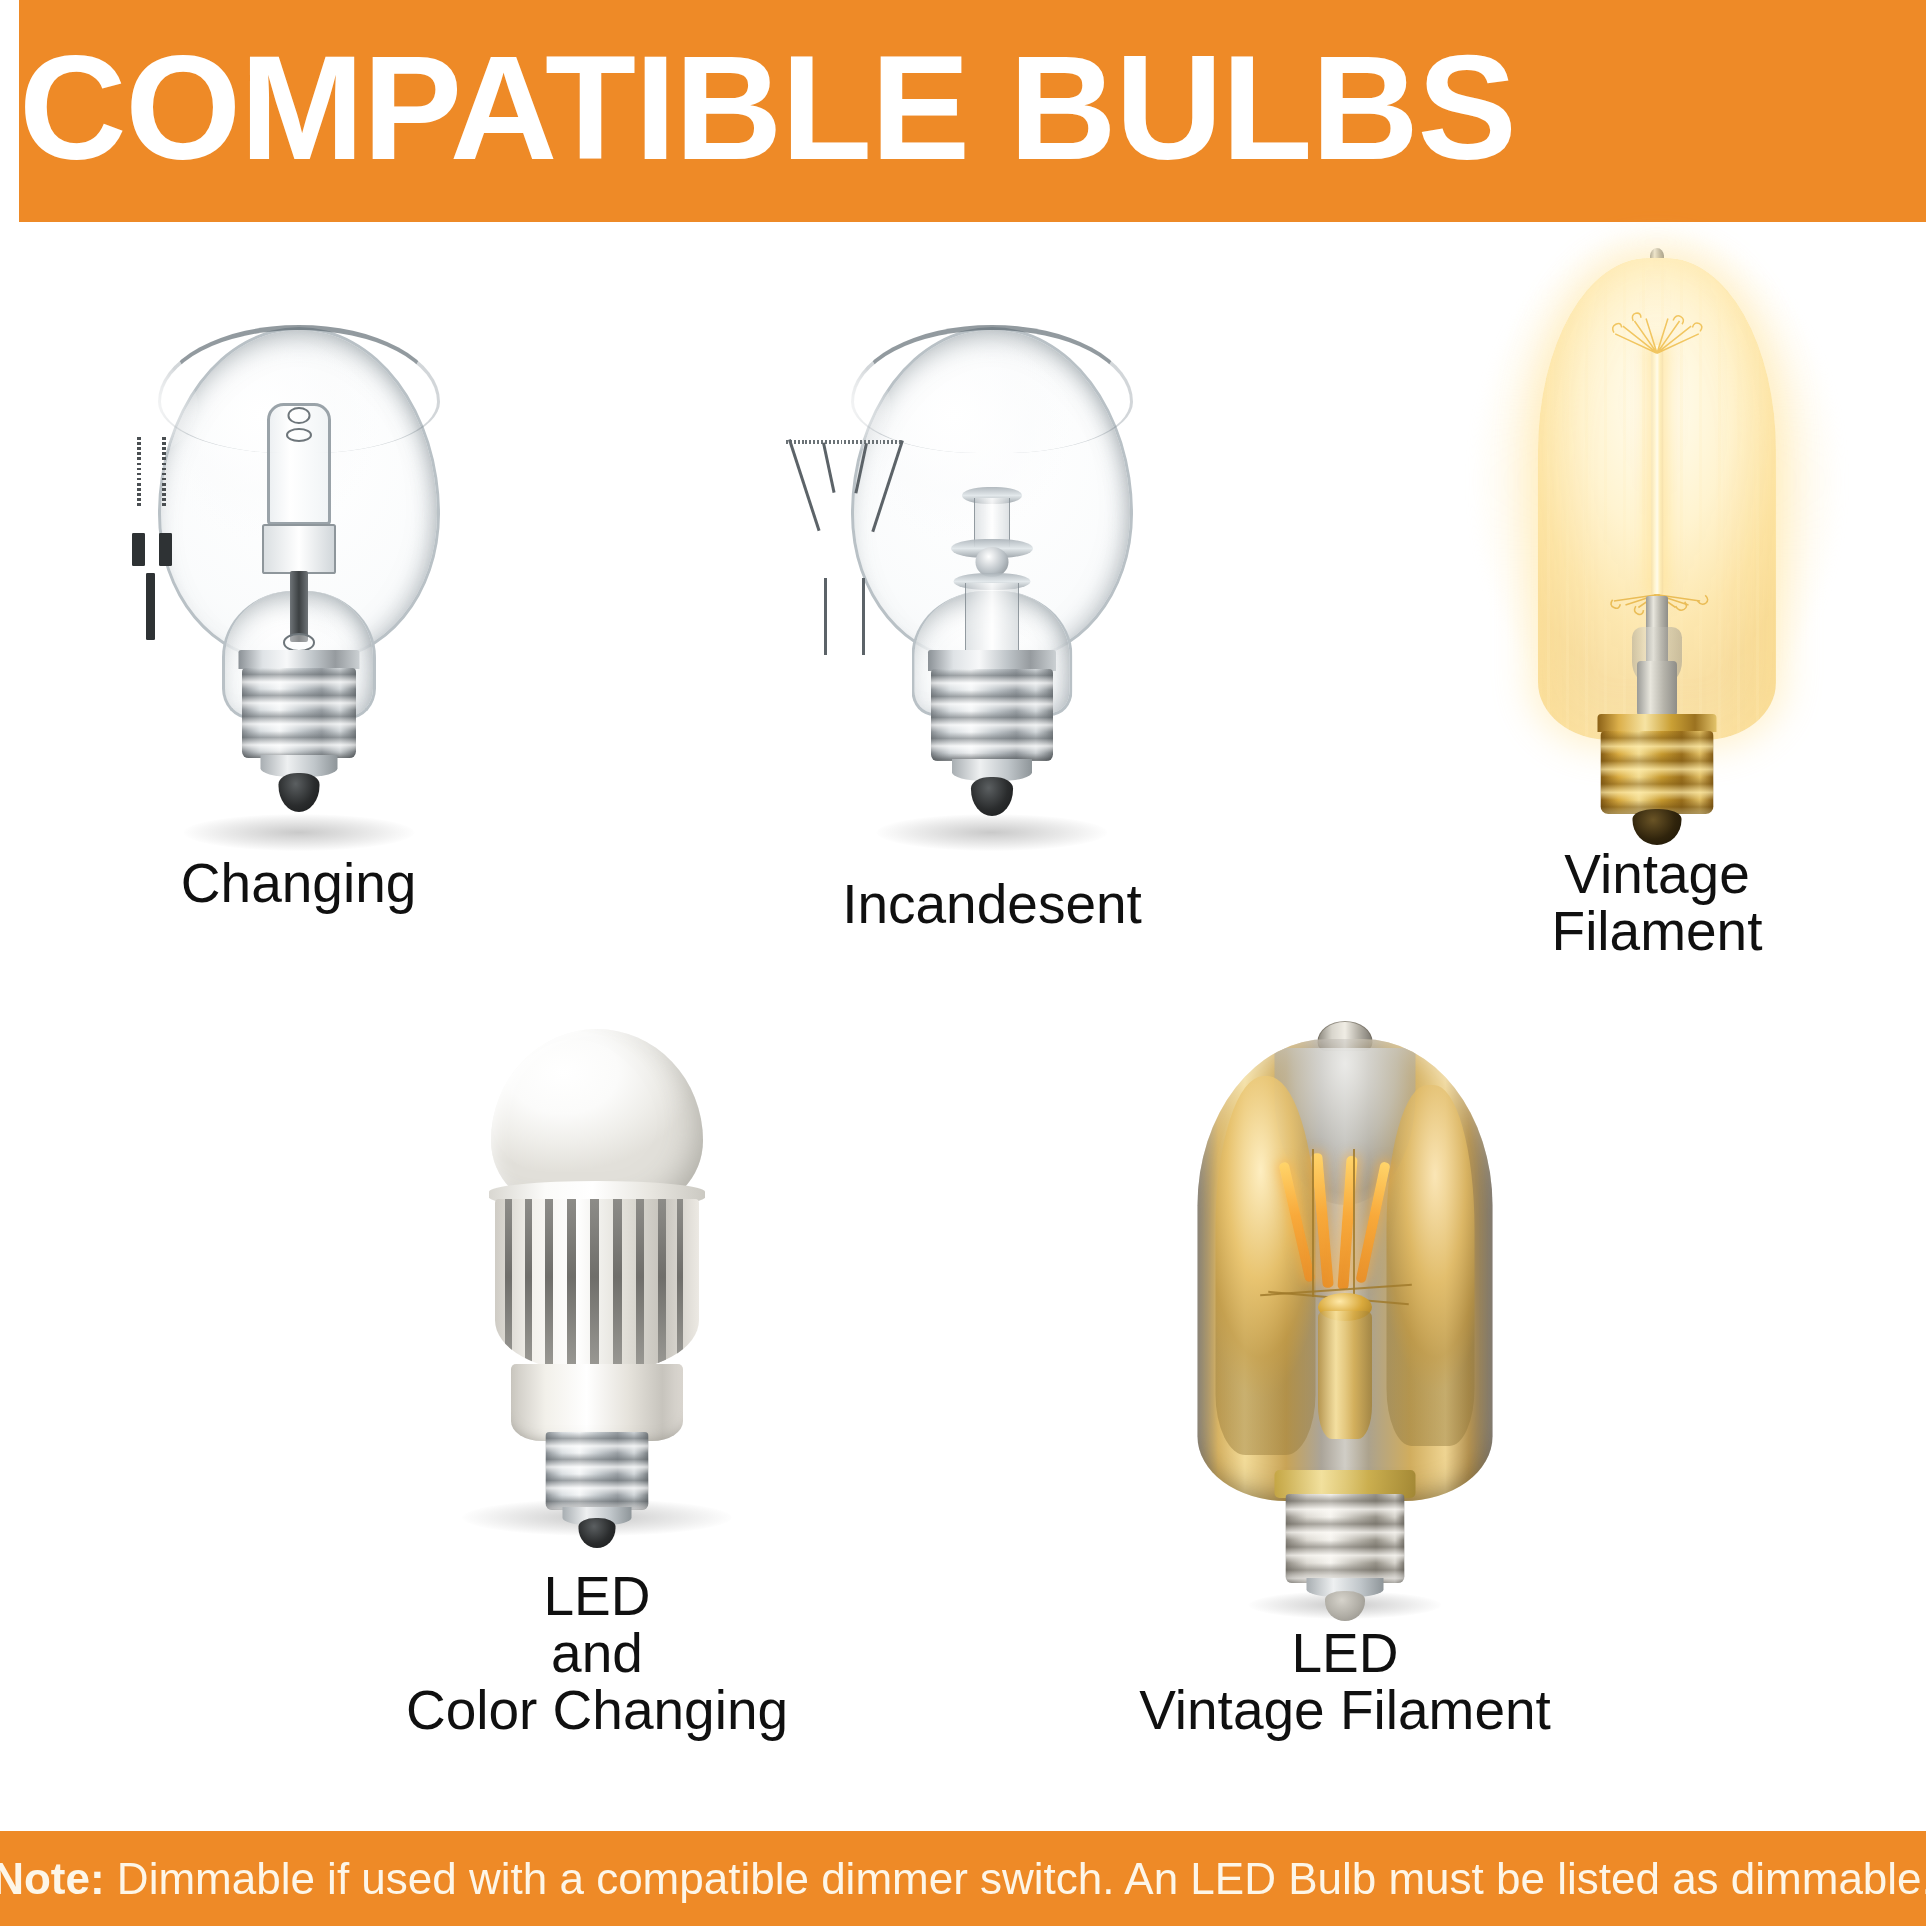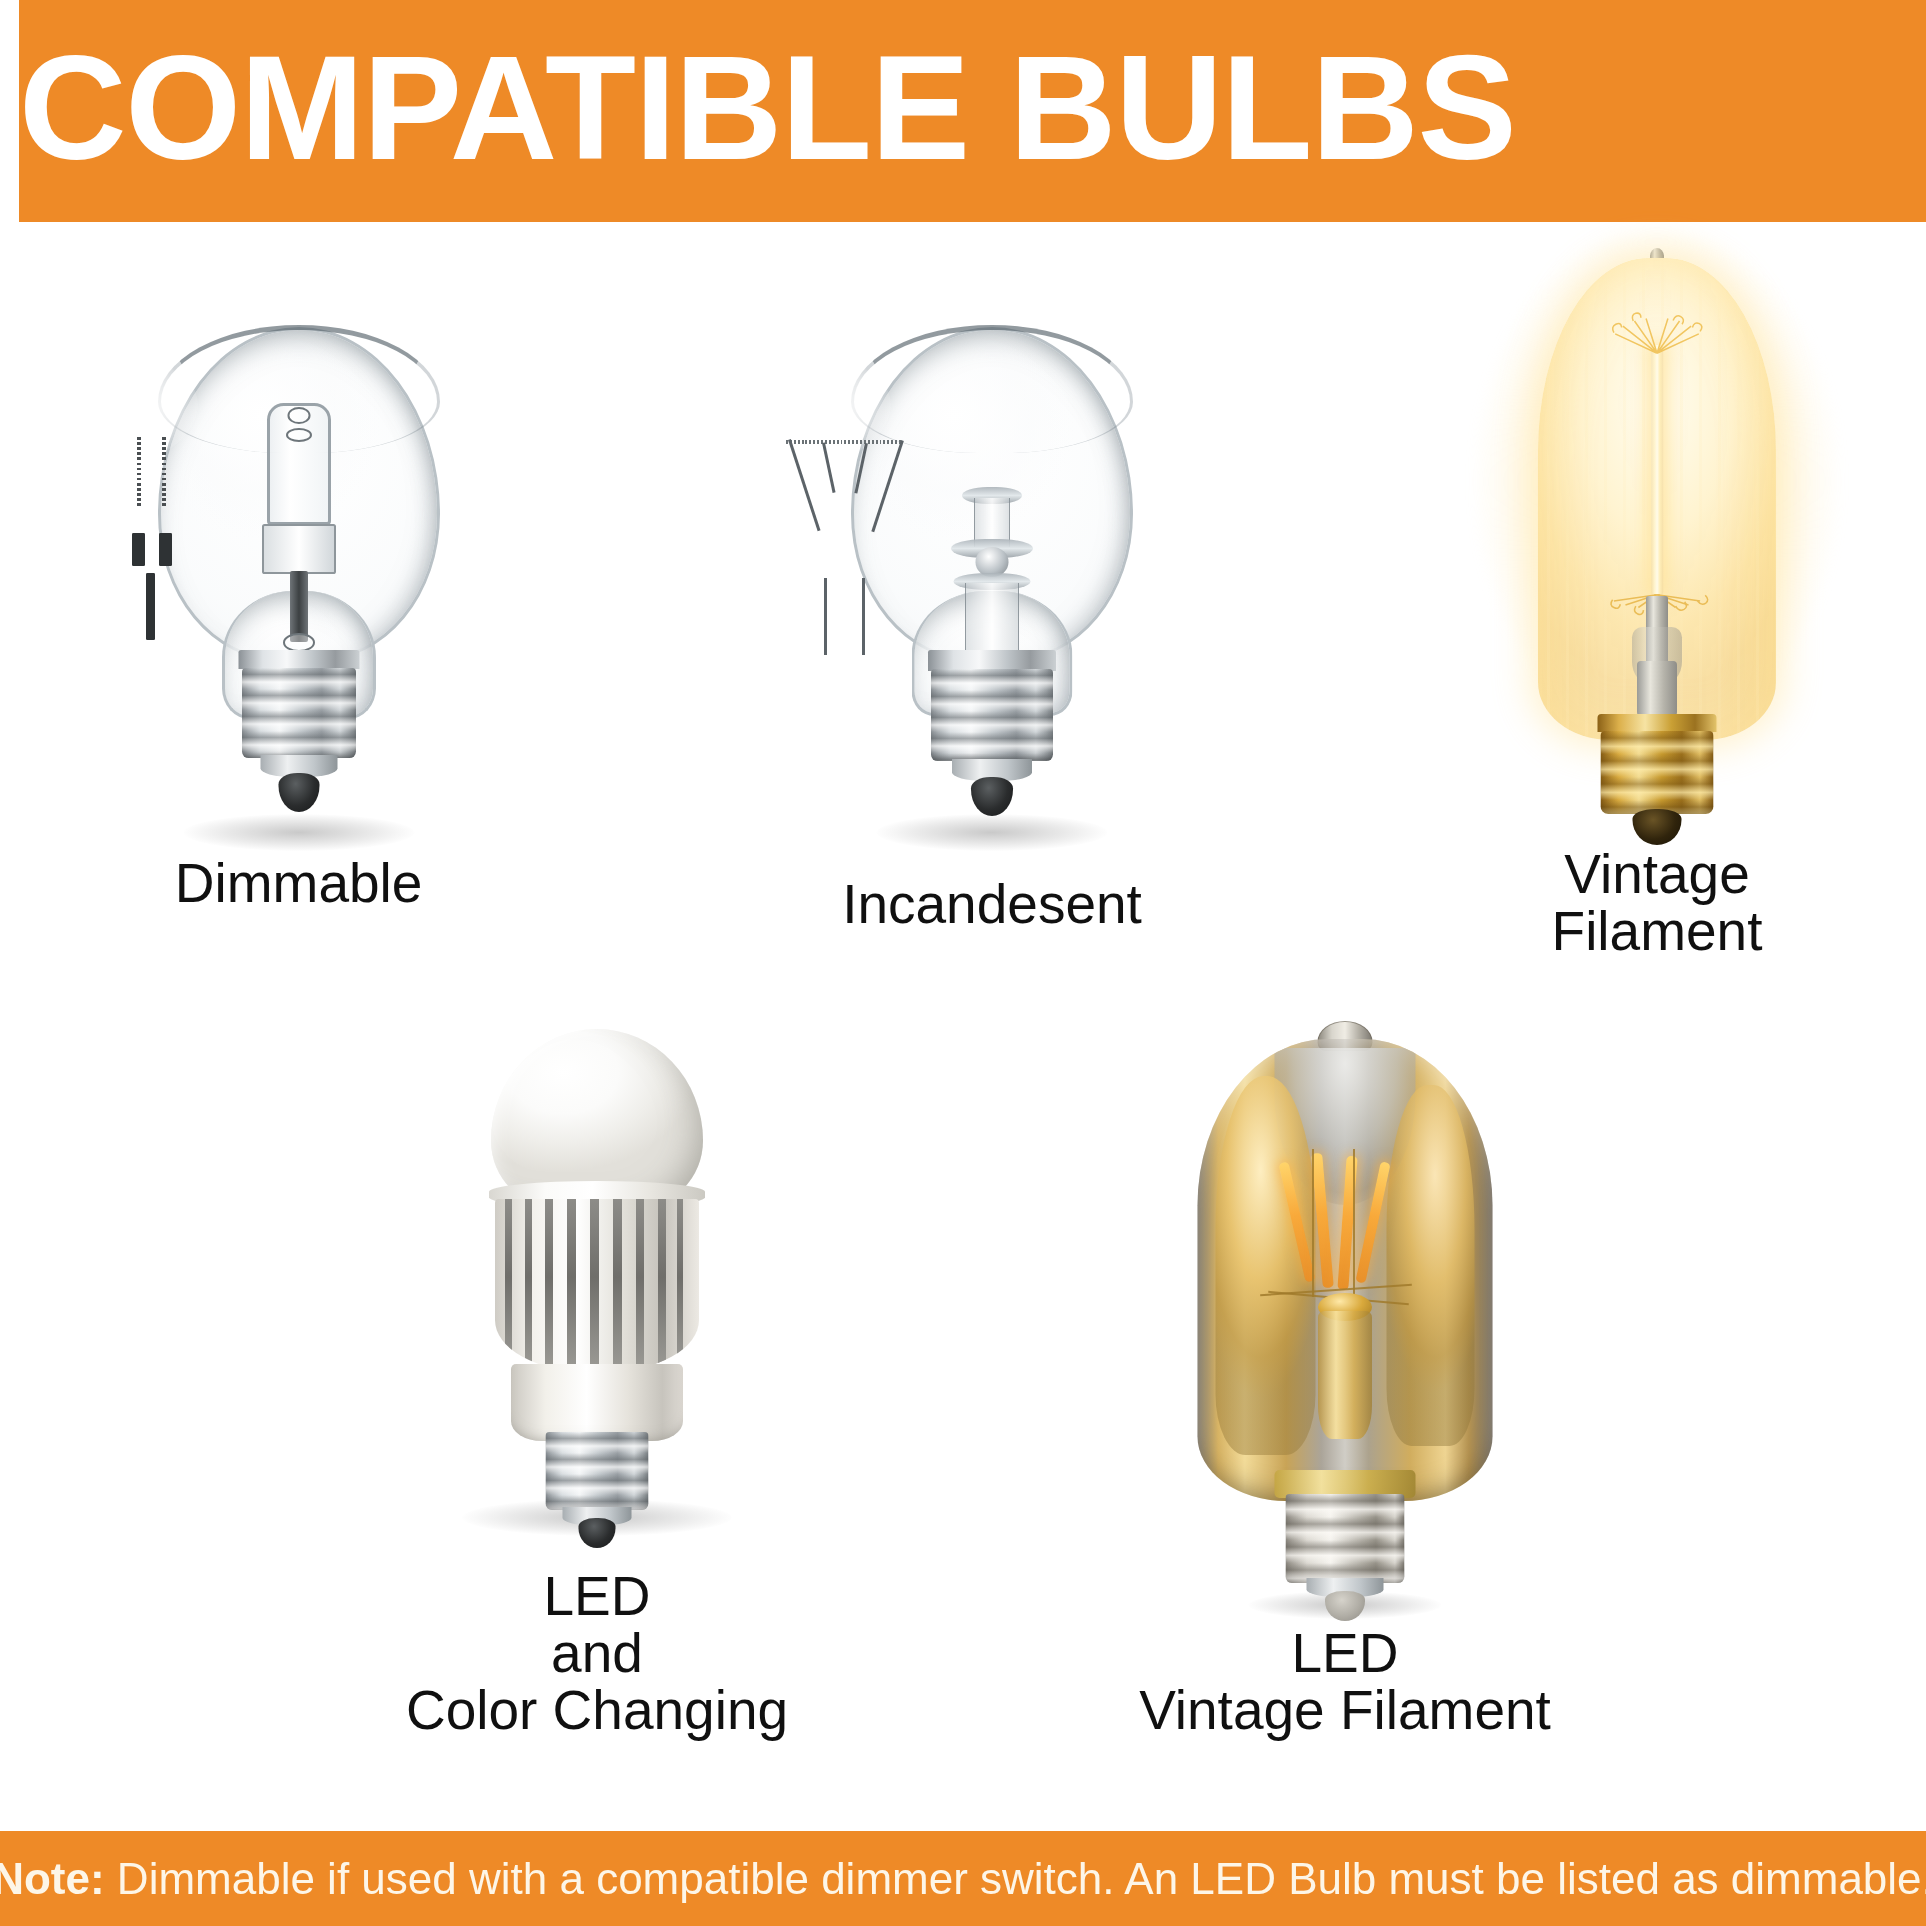--- a/index.html
+++ b/index.html
@@ -328,21 +328,21 @@
       <div class="hal-dark" style="left:149px; top:212px; width:13px; height:33px;"></div>
       <div class="hal-stem" style="top:250px; width:18px; height:71px;"></div>
       <div class="hal-dark" style="left:136px; top:252px; width:9px; height:67px;"></div>
       <div class="hal-knot" style="top:312px; width:32px; height:19px;"></div>
 
       <div class="base-collar" style="top:329px; width:121px; height:19px;"></div>
       <div class="base-silver" style="top:347px; width:114px; height:90px;"></div>
       <div class="base-tip-shelf" style="top:434px; width:77px; height:22px;"></div>
       <div class="base-tip" style="top:452px; width:41px; height:39px;"></div>
     </div>
-    <div class="caption" style="top:534px;">Dimmable</div>
+    <div class="caption" style="top:534px;">Changing</div>
   </div>
 
   <div class="cell" style="left:703px; top:321px; width:578px; height:629px;">
     <div class="bulb-stage" style="height:526px;">
       <div class="shadow" style="top:493px; width:231px; height:37px;"></div>
 
       <div class="gb-envelope" style="top:6.4px; width:282px; height:334px; border-radius:50% 50% 43% 43% / 56% 56% 44% 44%;"></div>
       <div class="gb-rim" style="top:3.9px; width:282px; height:128px;"></div>
       <div class="gb-envelope" style="top:270px; width:161px; height:125px; border-radius:46% 46% 14% 14% / 52% 52% 20% 20%; border-top:none;"></div>
       <div class="gb-gloss" style="left:67px; top:45px; width:122px; height:93px; transform:rotate(-18deg);"></div>

